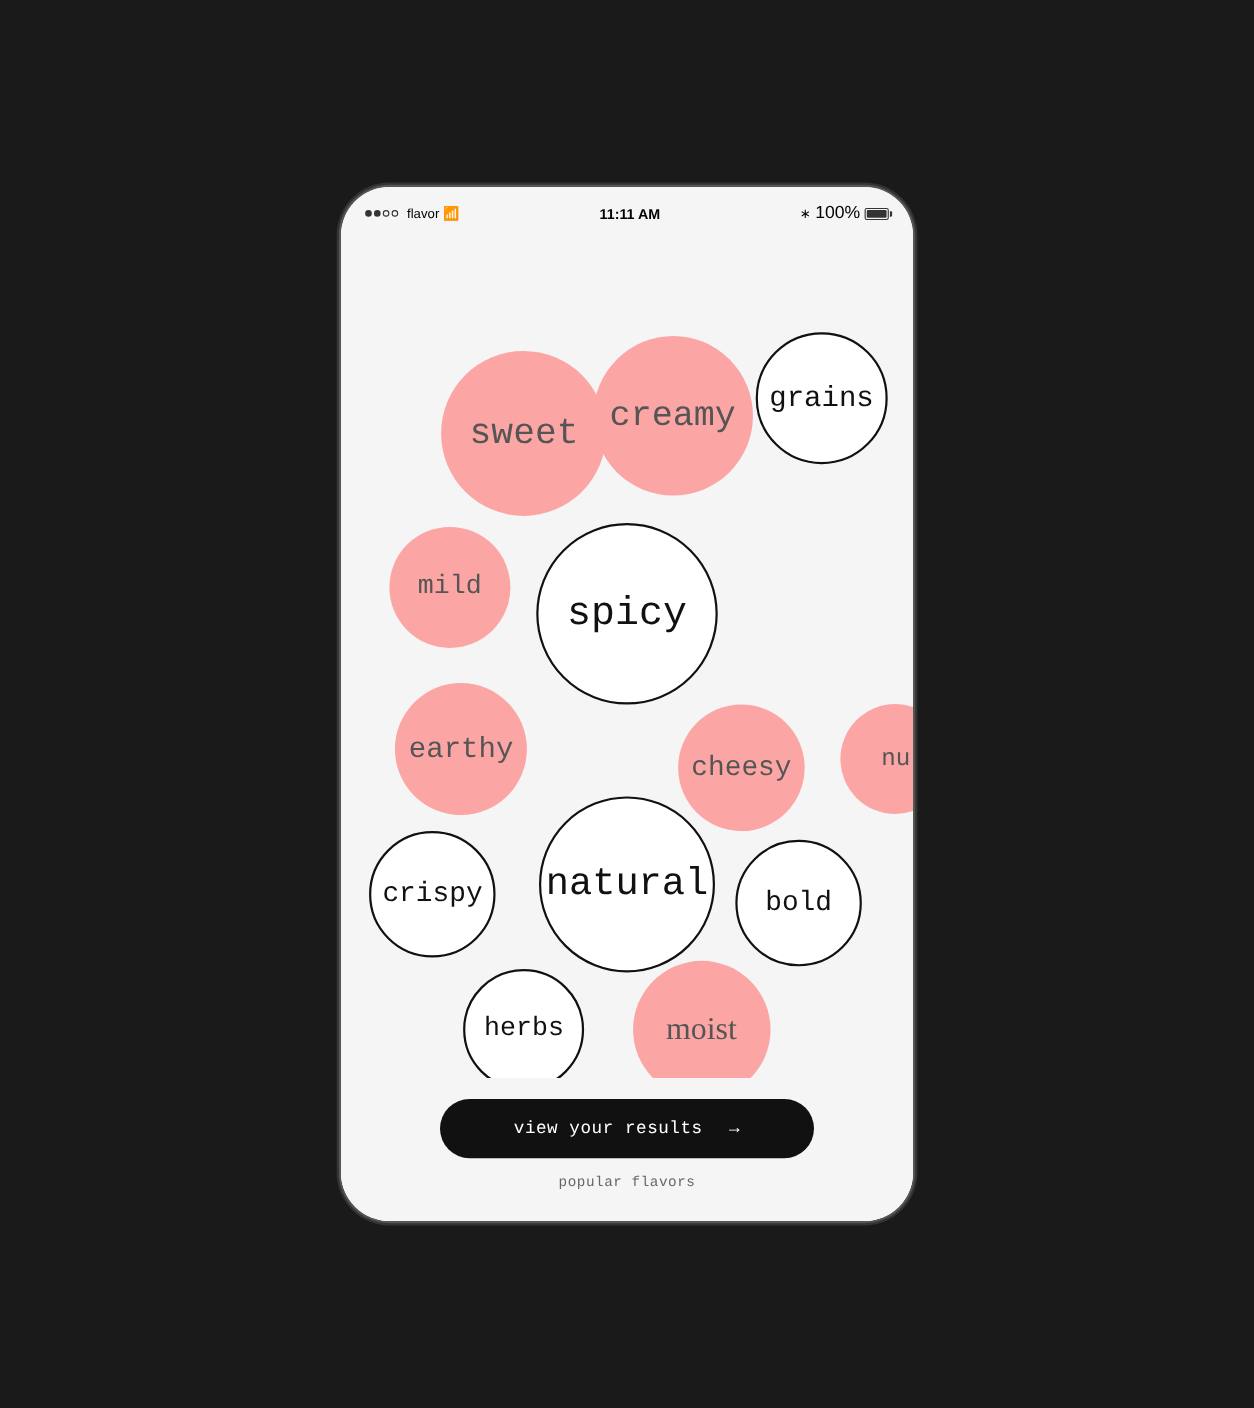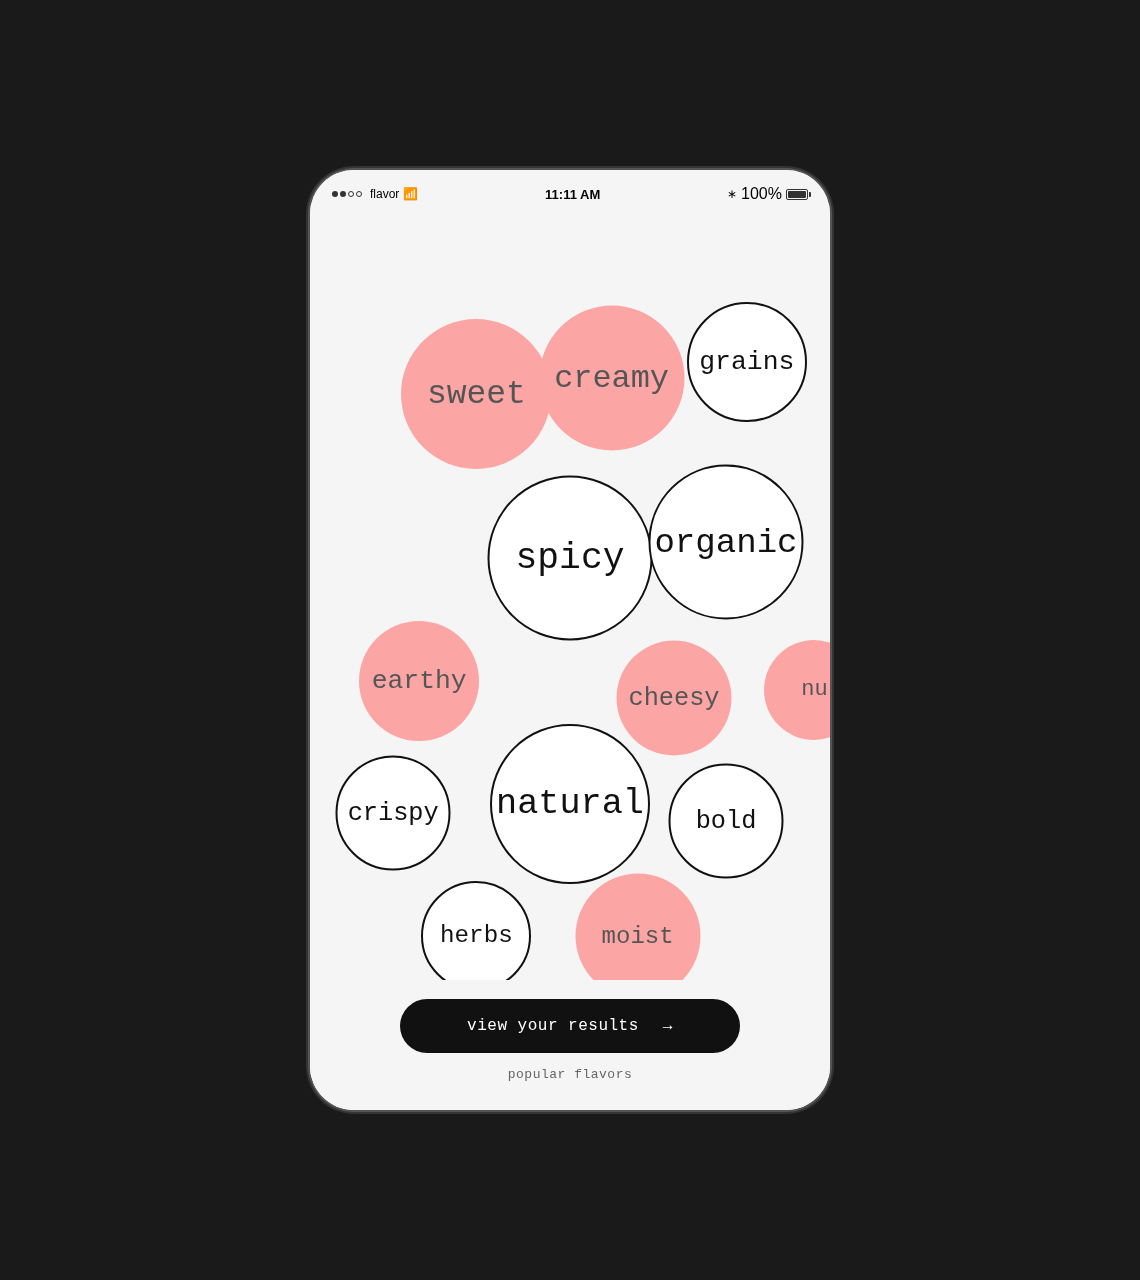--- a/index.html
+++ b/index.html
@@ -183,26 +183,26 @@
     <div class="bubbles-area" id="bubbles-container">
         <div class="bubble unselected" style="width: 150px; height: 150px; left: 166.4px; top: 180.4px; font-size: 33px;">
           <span>sweet</span>
         </div>
         <div class="bubble unselected" style="width: 145px; height: 145px; left: 301.6px; top: 164px; font-size: 31.9px;">
           <span>creamy</span>
         </div>
         <div class="bubble selected" style="width: 120px; height: 120px; left: 436.8px; top: 147.6px; font-size: 26.4px;">
           <span>grains</span>
         </div>
+        <div class="bubble unselected" style="width: 110px; height: 110px; left: 98.8px; top: 319.8px; font-size: 24.2px;">
+          <span>mild</span>
+        </div>
         <div class="bubble selected" style="width: 165px; height: 165px; left: 260px; top: 344.4px; font-size: 36.3px;">
           <span>spicy</span>
         </div>
-        <div class="bubble selected" style="width: 155px; height: 155px; left: 416px; top: 328px; font-size: 34.1px;">
-          <span>organic</span>
-        </div>
         <div class="bubble unselected" style="width: 120px; height: 120px; left: 109.2px; top: 467.4px; font-size: 26.4px;">
           <span>earthy</span>
         </div>
         <div class="bubble unselected" style="width: 115px; height: 115px; left: 364px; top: 483.8px; font-size: 25.3px;">
           <span>cheesy</span>
         </div>
         <div class="bubble unselected" style="width: 100px; height: 100px; left: 504.4px; top: 475.6px; font-size: 22px;">
           <span>nu</span>
         </div>
         <div class="bubble selected" style="width: 115px; height: 115px; left: 83.2px; top: 598.6px; font-size: 25.3px;">
@@ -210,21 +210,21 @@
         </div>
         <div class="bubble selected" style="width: 160px; height: 160px; left: 260px; top: 590.4px; font-size: 35.2px;">
           <span>natural</span>
         </div>
         <div class="bubble selected" style="width: 115px; height: 115px; left: 416px; top: 606.8px; font-size: 25.3px;">
           <span>bold</span>
         </div>
         <div class="bubble selected" style="width: 110px; height: 110px; left: 166.4px; top: 721.6px; font-size: 24.2px;">
           <span>herbs</span>
         </div>
-        <div class="bubble unselected" style="width: 125px; height: 125px; left: 327.6px; top: 721.6px; font-size: 24px;">
+        <div class="bubble unselected" style="width: 125px; height: 125px; left: 327.6px; top: 721.6px; font-size: 29px; font-family: Liberation Serif, serif;">
           <span>moist</span>
         </div>
       </div>
 
     <div class="bottom-area">
       <button class="results-button">
         <span>view your results</span>
         <span>→</span>
       </button>
       <span class="popular-label">popular flavors</span>

